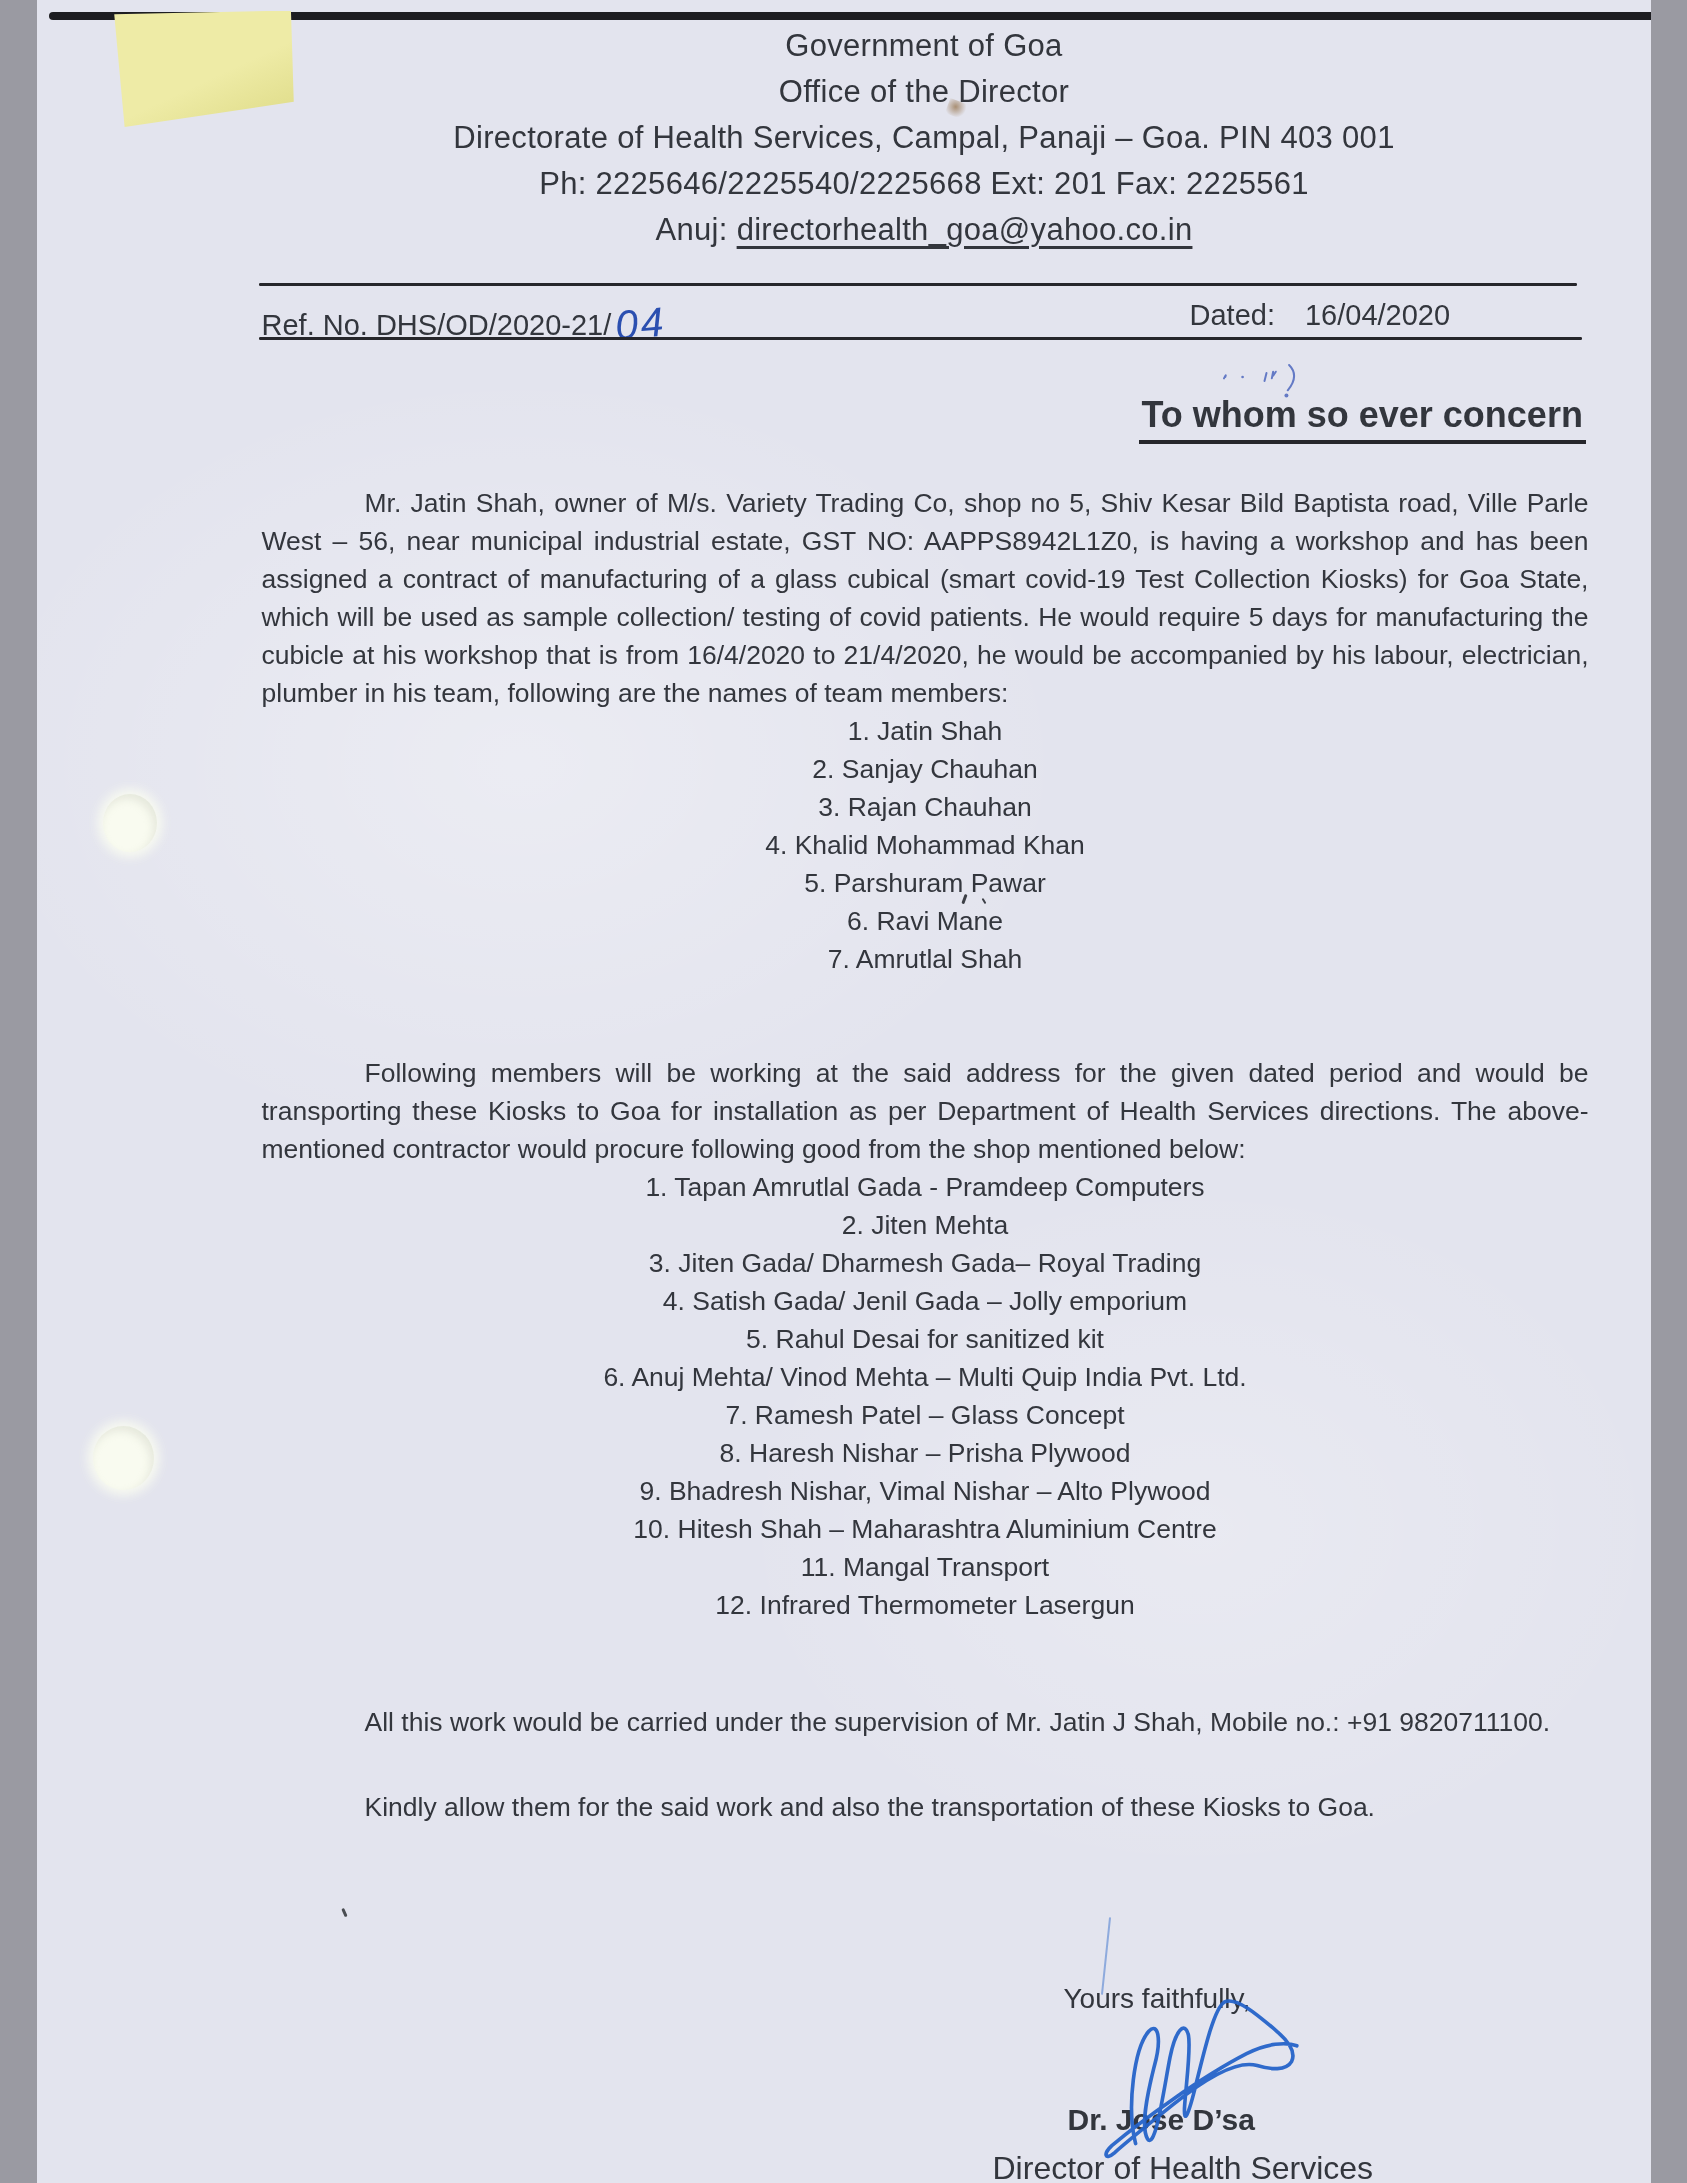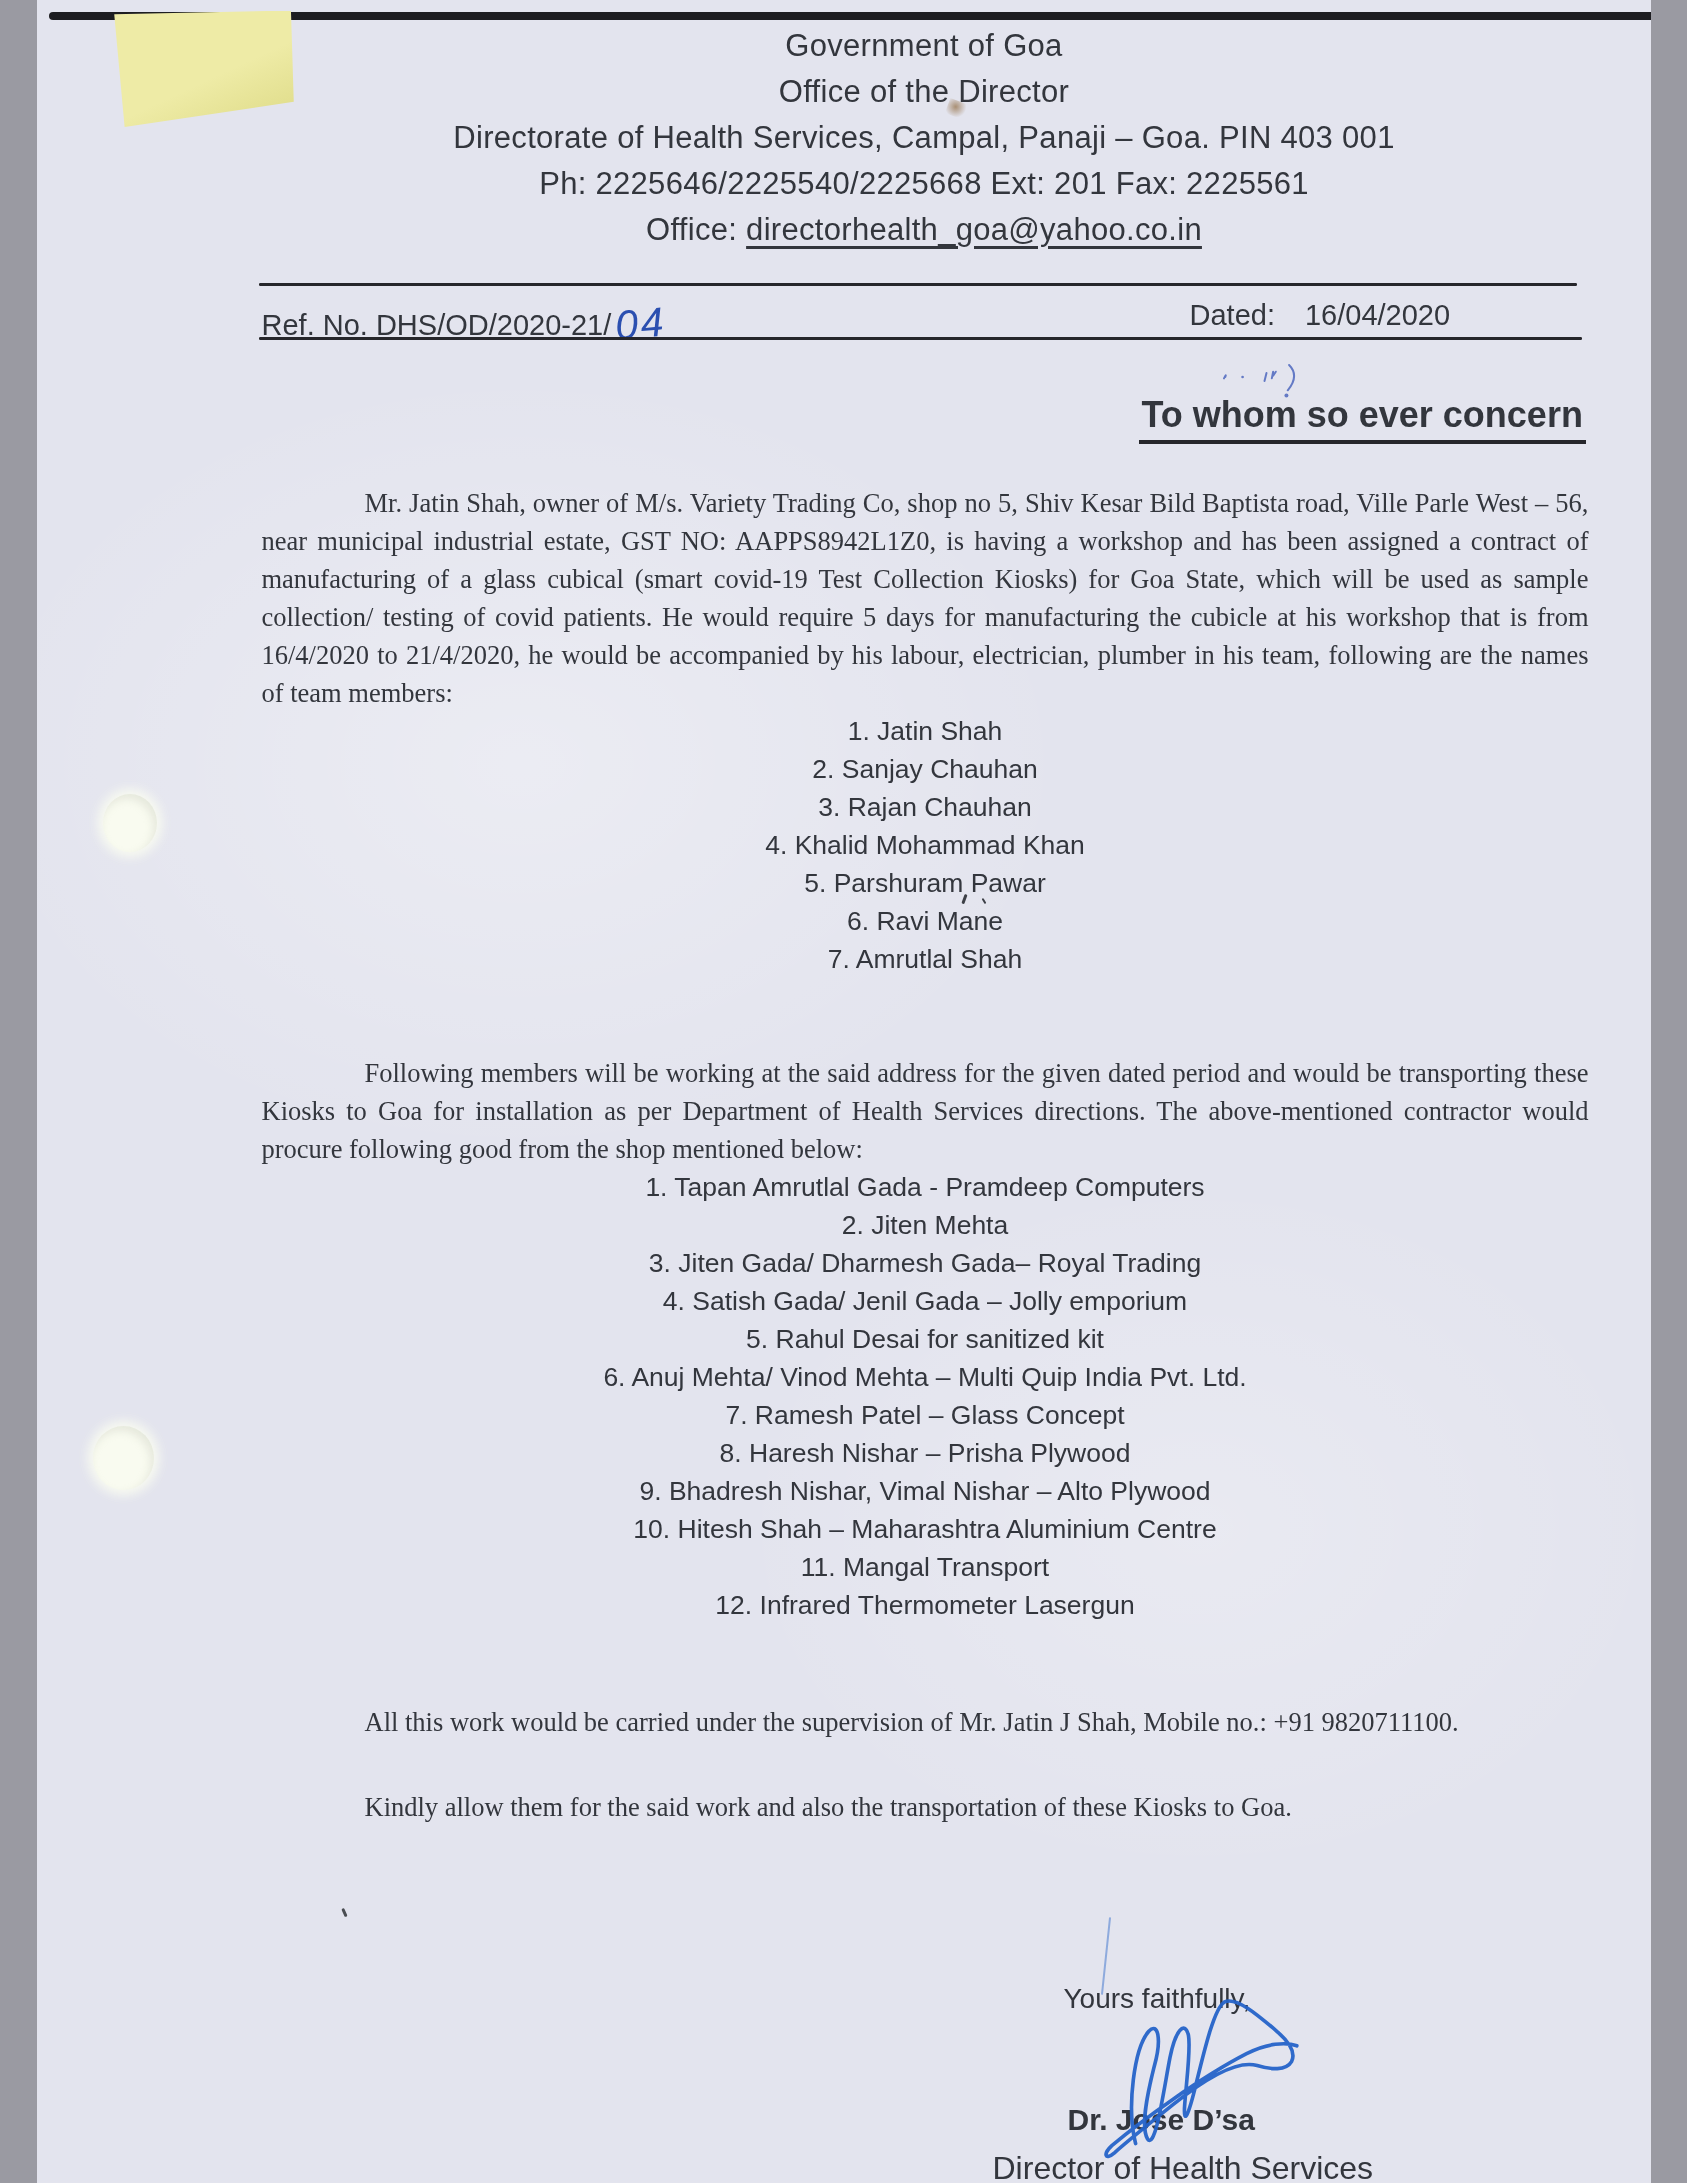--- a/index.html
+++ b/index.html
@@ -35,21 +35,21 @@
     font-size:41px;font-style:italic;font-weight:400;letter-spacing:2.6px;
     transform:rotate(-5deg) translateY(2.6px);margin-left:4px;
   }
   .dated{position:absolute;left:928px;top:1.3px;}
   .dated-value{margin-left:30px;}
   .doc-title{position:absolute;left:226px;top:394px;width:1323px;margin:0;text-align:right;font-size:36px;font-weight:bold;}
   .doc-title .t-underline{border-bottom:4px solid #26262b;padding:0 2.6px 5.3px 2.6px;}
   .body-text{position:absolute;left:225px;top:484px;width:1327px;font-size:26.5px;line-height:38px;}
   .para{margin:0;}
   .justify{text-align:justify;}
-  .indent{text-indent:103px;font-family:Liberation Serif, serif;}
+  .indent{text-indent:103px;}
   .gap-2line{margin-top:76px;}
   .gap-p3{margin-top:79px;}
   .gap-p4{margin-top:47px;}
   .plain-list{margin:0;padding:0;list-style:none;text-align:center;}
   .plain-list .li{line-height:38px;}
   .closing-valediction{position:absolute;left:1027px;top:1983px;font-size:28px;}
   .signatory-name{position:absolute;left:1031px;top:2103px;font-size:30px;font-weight:bold;}
   .signatory-role{position:absolute;left:956px;top:2150px;font-size:32px;}
   .signature-svg{position:absolute;left:1051px;top:1985px;z-index:2;}
   .sig-entry-line{position:absolute;left:1068px;top:1917px;width:2px;height:78px;background:var(--signature_blue,#2563c8);opacity:.45;transform:rotate(6deg);border-radius:1.3px;}
@@ -74,21 +74,21 @@
 
   <div class="scan-edge"></div>
   <div class="sticky-note"></div>
   <div class="smudge"></div>
 
   <header class="letterhead">
     <div>Government of Goa</div>
     <div>Office of the Director</div>
     <div>Directorate of Health Services, Campal,  Panaji – Goa.  PIN 403 001</div>
     <div>Ph: 2225646/2225540/2225668 Ext: 201 Fax: 2225561</div>
-    <div><span>Office: </span><span class="email-underline">directorhealth_goa@yahoo.co.in</span></div>
+    <div><span>Anuj: </span><span class="email-underline">directorhealth_goa@yahoo.co.in</span></div>
   </header>
 
   <div class="rule rule-1"></div>
 
   <div class="ref-row">
     <span>Ref. No. DHS/OD/2020-21/</span><span class="pen-number">04</span>
     <span class="dated"><span>Dated:</span><span class="dated-value">16/04/2020</span></span>
   </div>
 
   <div class="rule rule-2"></div>

